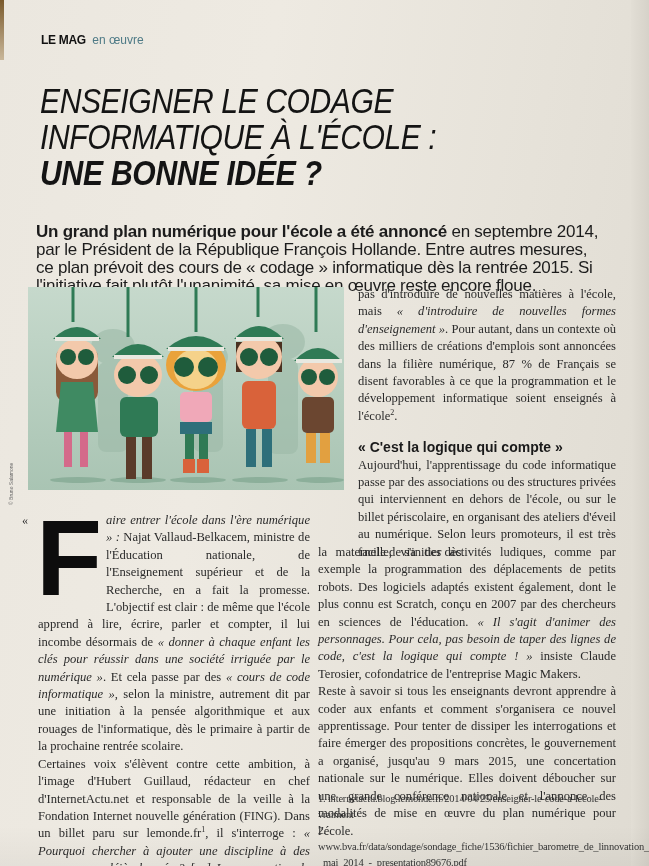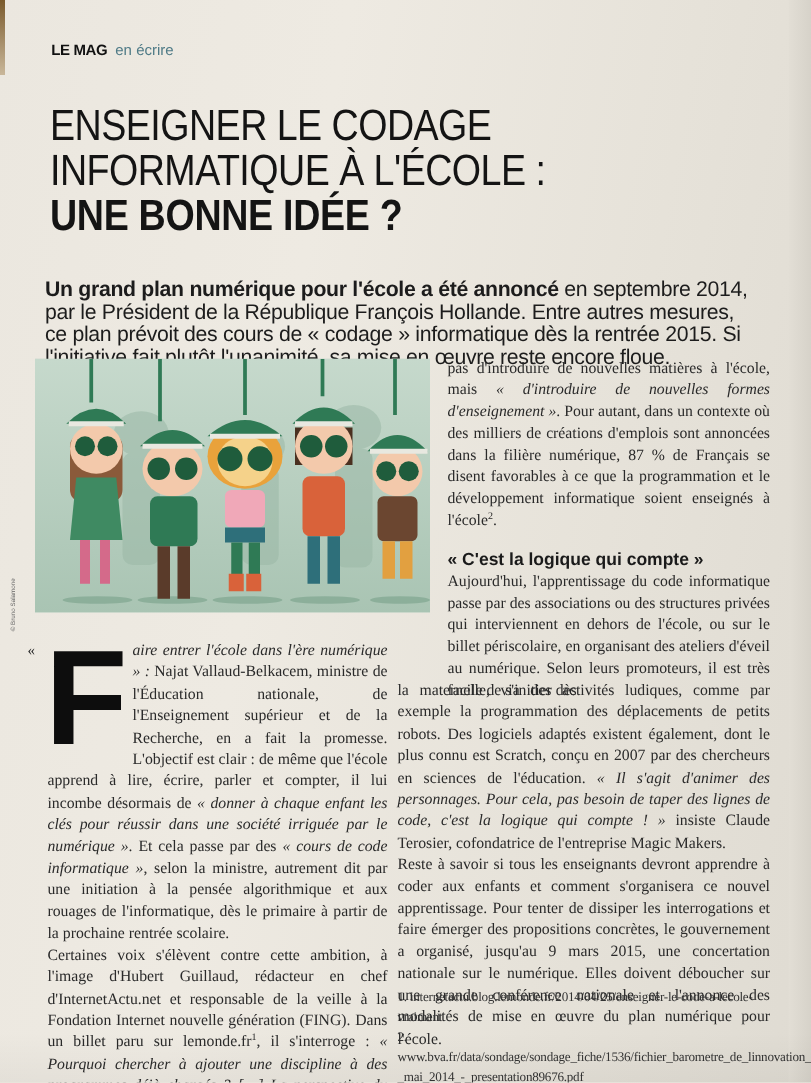--- a/index.html
+++ b/index.html
@@ -52,24 +52,24 @@
 </head>
 <body>
 
 <div class="page">
   <div class="wood-edge"></div>
   <div class="right-edge"></div>
   <div class="bottom-shade"></div>
 
   <div class="rubric">
     <span class="mag">LE MAG</span>
-    <span class="debat">en écrire</span>
+    <span class="debat">en œuvre</span>
   </div>
 
-  <h1 class="title" style="margin:0;">
+  <h1 class="title" style="margin:0;font-style:italic;">
     <span class="l1">ENSEIGNER LE CODAGE</span>
     <span class="l2">INFORMATIQUE À L'ÉCOLE :</span>
     <span class="l3">UNE BONNE IDÉE ?</span>
   </h1>
 
   <div class="lede">
     <span class="b">Un grand plan numérique pour l'école a été annoncé</span><span> en septembre 2014, par le Président de la République François Hollande. Entre autres mesures, ce plan prévoit des cours de « codage » informatique dès la rentrée 2015. Si l'initiative fait plutôt l'unanimité, sa mise en œuvre reste encore floue.</span>
   </div>
 
   <div class="illustration">

